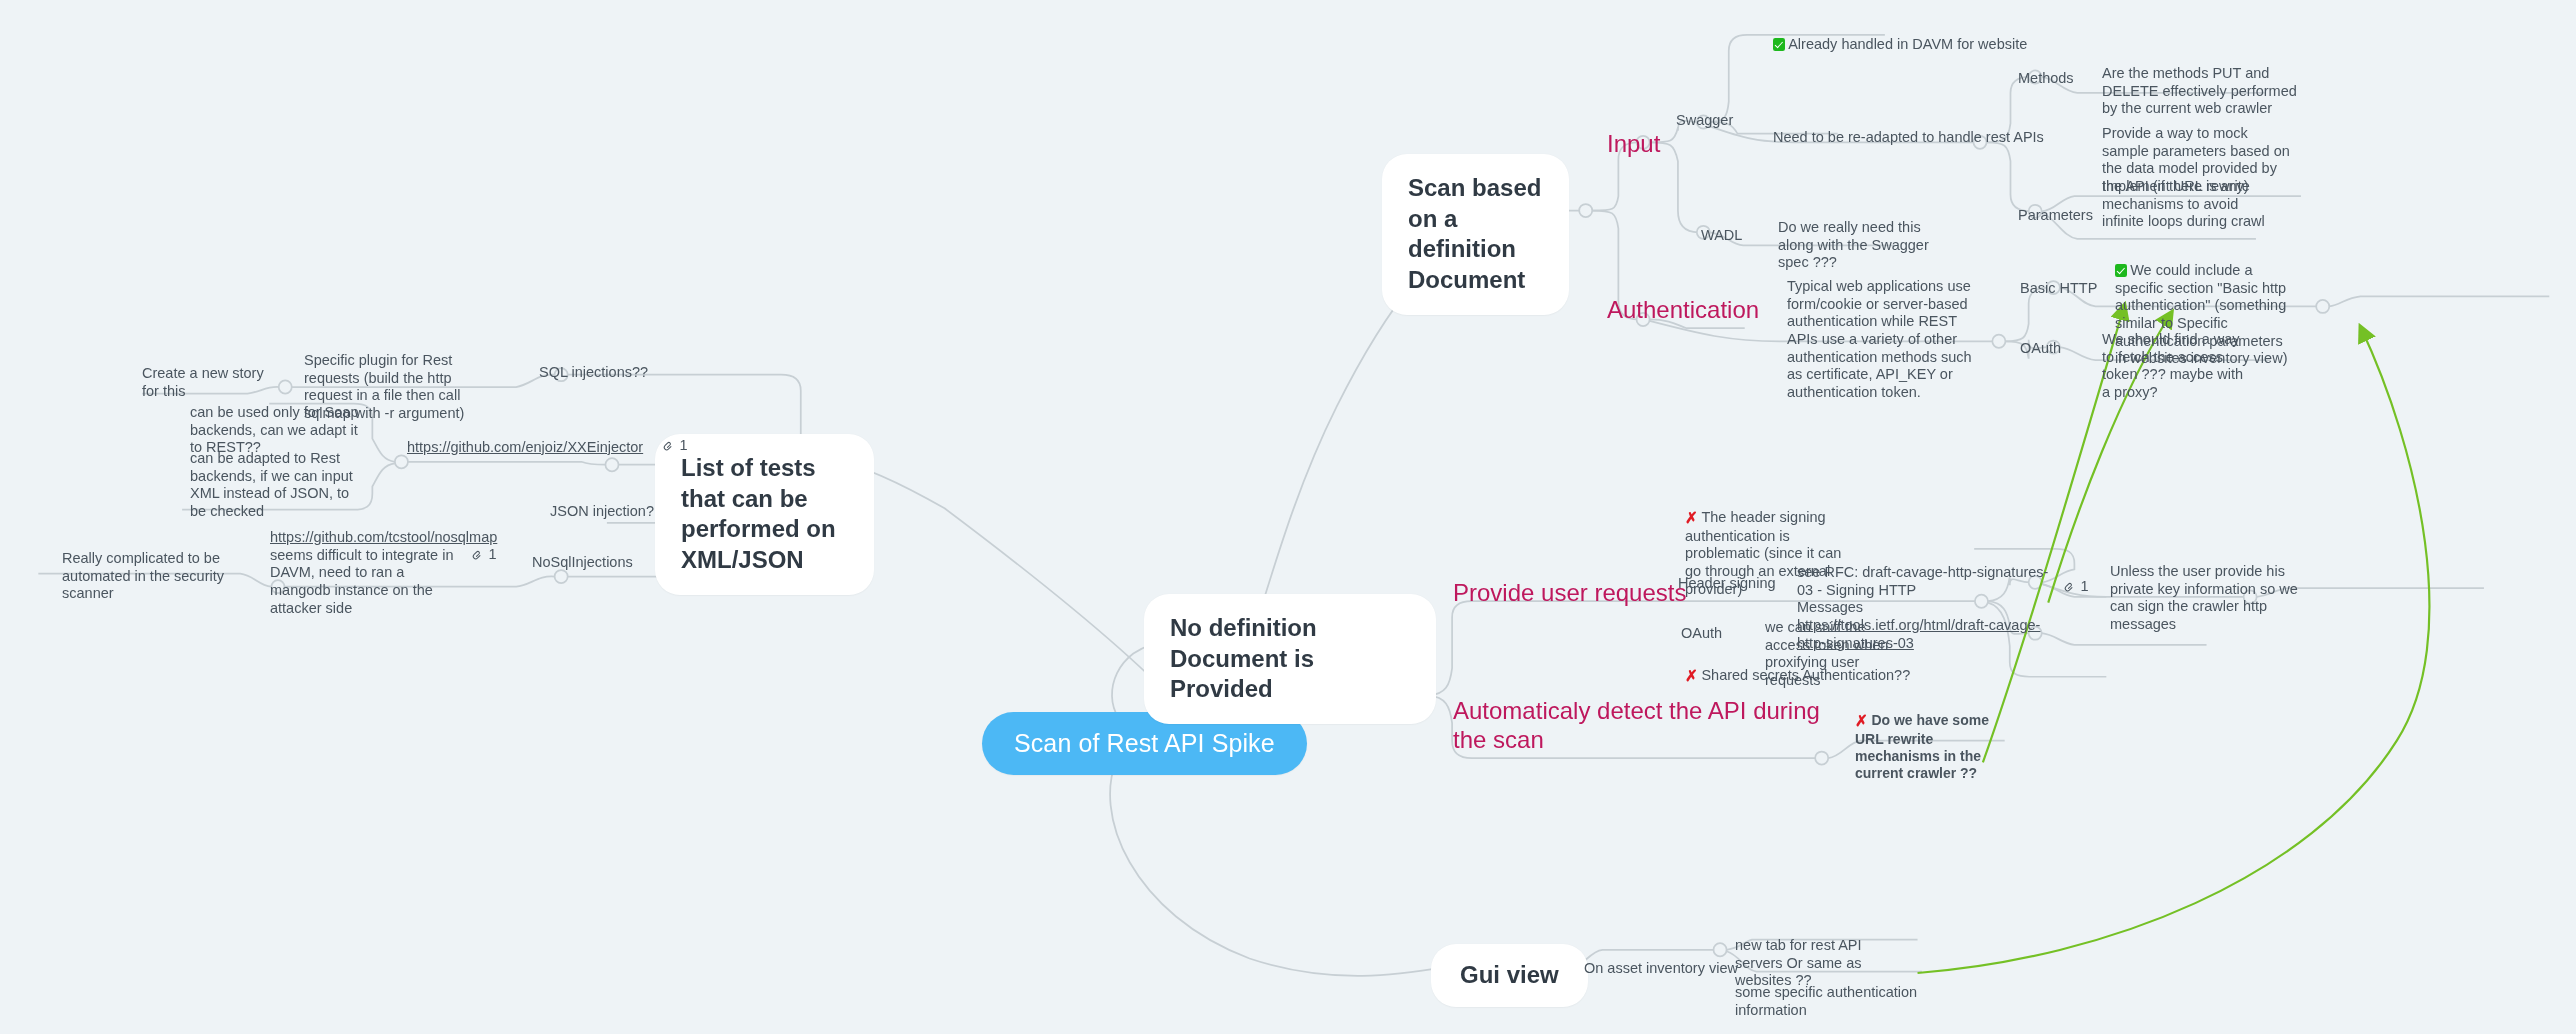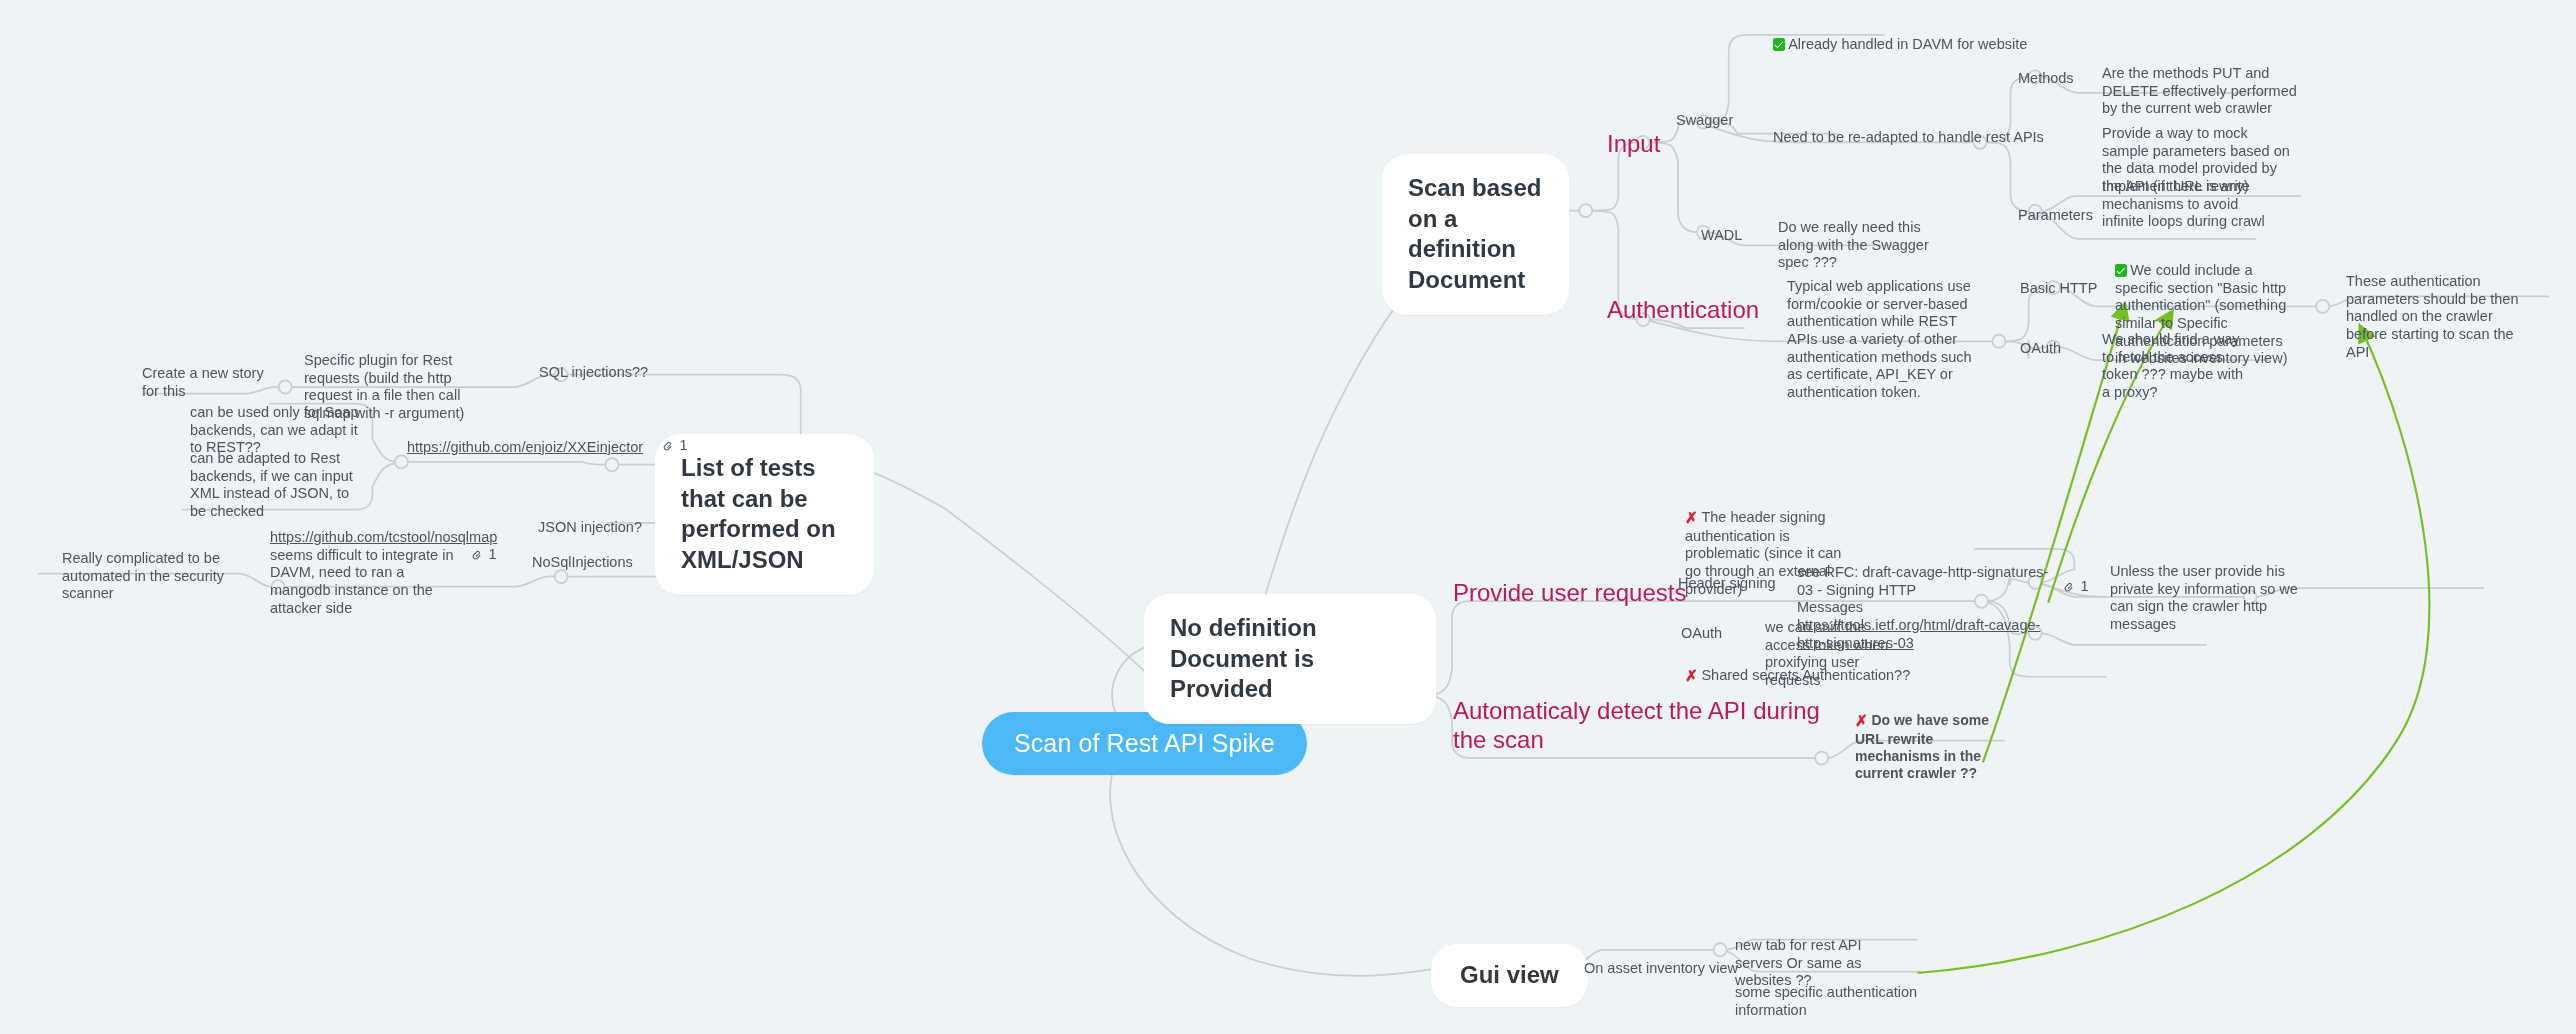--- a/index.html
+++ b/index.html
@@ -264,21 +264,20 @@
   <div class="node note" style="left:1778px; top:219px; width:167px;">Do we really need this along with the Swagger spec ???</div>
 
   <div class="node lvl2" style="left:1607px; top:295px;">Authentication</div>
 
   <div class="node note" style="left:1787px; top:278px; width:189px;">Typical web applications use form/cookie or server-based authentication while REST APIs use a variety of other authentication methods such as certificate, API_KEY or authentication token.</div>
 
   <div class="node lvl3" style="left:2020px; top:280px;">Basic HTTP</div>
 
   <div class="node note" style="left:2115px; top:262px; width:182px;"><span class="check-mark"></span><span>We could include a specific section "Basic http authentication" (something similar to Specific authentication parameters in websites inventory view)</span></div>
 
-  <div class="node note" style="left:2346px; top:273px; width:190px;">These authentication parameters should be then handled on the crawler before starting to scan the API</div>
 
   <div class="node lvl3" style="left:2020px; top:340px;">OAuth</div>
 
   <div class="node note" style="left:2102px; top:331px; width:145px;">We should find a way to fetch the access token ??? maybe with a proxy?</div>
 
   <div class="node topic-card" style="left:655px; top:434px; width:167px;">List of tests that can be performed on XML/JSON</div>
 
   <div class="node lvl3" style="left:539px; top:364px;">SQL injections??</div>
 
   <div class="node note" style="left:304px; top:352px; width:187px;">Specific plugin for Rest requests (build the http request in a file then call sqlmap with -r argument)</div>
@@ -289,21 +288,21 @@
         <svg width="13" height="13" viewBox="0 0 18 18">
           <path d="M7.6 11.7 11 8.3a2.1 2.1 0 0 0-3-3l-4 4a3.4 3.4 0 0 0 4.8 4.8l3.6-3.6" fill="none" stroke="#4a555f" stroke-width="1.4" stroke-linecap="round"></path>
         </svg>
         <span>1</span>
       </span></div>
 
   <div class="node note" style="left:190px; top:404px; width:171px;">can be used only for Soap backends, can we adapt it to REST??</div>
 
   <div class="node note" style="left:190px; top:450px; width:174px;">can be adapted to Rest backends, if we can input XML instead of JSON, to be checked</div>
 
-  <div class="node lvl3" style="left:538px; top:503px;margin-top:16px;">JSON injection?</div>
+  <div class="node lvl3" style="left:550px; top:503px;">JSON injection?</div>
 
   <div class="node lvl3" style="left:532px; top:554px;">NoSqlInjections</div>
 
   <div class="node note" style="left:270px; top:529px; width:190px;"><span class="link-text">https://github.com/tcstool/nosqlmap</span><span> seems difficult to integrate in DAVM, need to ran a mangodb instance on the attacker side</span></div>
 
   <div class="node attach" style="left:471px; top:546px;">
       <svg width="13" height="13" viewBox="0 0 18 18">
         <path d="M7.6 11.7 11 8.3a2.1 2.1 0 0 0-3-3l-4 4a3.4 3.4 0 0 0 4.8 4.8l3.6-3.6" fill="none" stroke="#4a555f" stroke-width="1.4" stroke-linecap="round"></path>
       </svg>
       <span>1</span>

